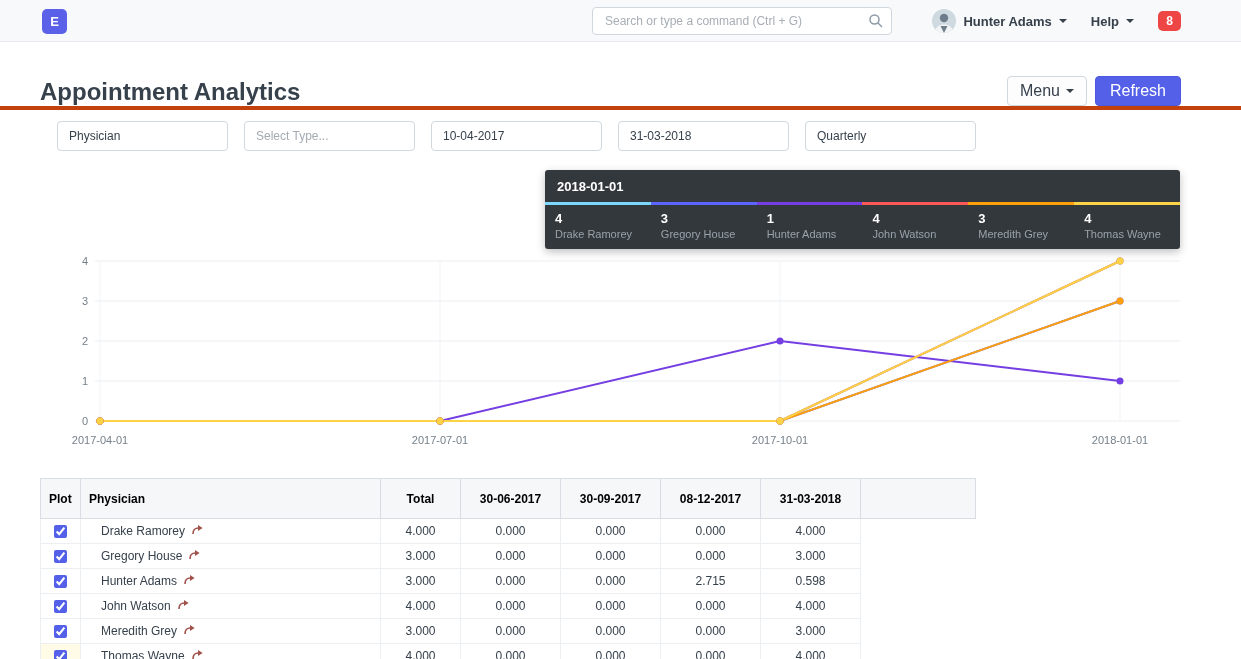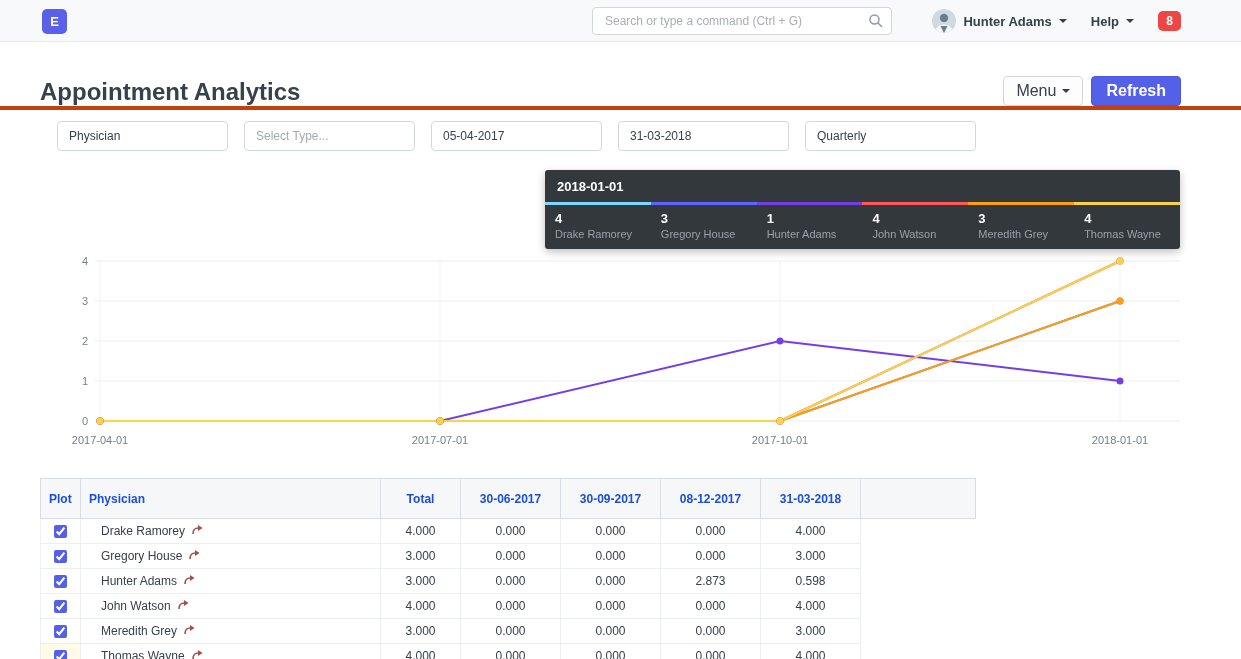--- a/index.html
+++ b/index.html
@@ -23,21 +23,21 @@
   .badge { min-width:23px; height:20px; background:#ee4545; color:#fff; font-size:12px; font-weight:700;
            border-radius:5px; display:flex; align-items:center; justify-content:center; padding:0 6px; cursor:pointer; }
 
   
   .page-head { height:68px; border-bottom:4px solid #c2410c; display:flex; align-items:flex-end; padding:0 60px 0 40px; background:#fff; }
   .page-title { font-size:24px; font-weight:700; color:#36414c; }
   .actions { margin-left:auto; display:flex; gap:8px; }
   .btn { height:30px; border-radius:4px; font-size:16px; font-family:inherit; cursor:pointer; display:flex; align-items:center; }
   .btn-default { background:#fdfdfe; border:1px solid #d1d8dd; color:#36414c; padding:0 12px; gap:6px; }
   .btn-default .caret { margin-top:3px; }
-  .btn-primary { background:#5460e8; border:1px solid #4c58dd; color:#fff; padding:0 14px; font-weight:700; }
+  .btn-primary { background:#5460e8; border:1px solid #4c58dd; color:#fff; padding:0 14px; font-weight:400; }
 
   
   .filter-wrap { display:flex; flex-wrap:wrap; gap:10px 16px; padding:11px 20px 10px 57px; }
   .filter-box { width:171px; height:30px; border:1px solid #d1d8dd; border-radius:4px; background:#fff;
                 font-size:12px; color:#36414c; display:flex; align-items:center; padding:0 11px; cursor:text; }
   .filter-box.ph { color:#a3abb2; }
 
   
   #chart-svg { position:absolute; left:0; top:238px; }
   #chart-svg text { font-family:"Liberation Sans", sans-serif; }
@@ -45,21 +45,21 @@
              box-shadow:0 3px 8px rgba(0,0,0,.25); z-index:5; }
   .tt-title { padding:9px 12px 8px; font-size:13px; font-weight:700; color:#fff; }
   .tt-items { display:flex; }
   .tt-item { flex:1; border-top:3px solid #888; padding:6px 10px 9px; }
   .tt-val { display:block; font-size:13px; font-weight:700; color:#fff; }
   .tt-label { display:block; font-size:11px; color:#9aa2aa; margin-top:2px; white-space:nowrap; }
 
   
   #report-table { position:absolute; left:40px; top:478px; border-collapse:collapse; table-layout:fixed;
                   background:#fff; font-size:12px; }
-  #report-table th { background:#f5f7f9; color:#1d4ed8; font-weight:600; text-align:left;
+  #report-table th { background:#f5f7f9; color:#000000; font-weight:600; text-align:left;
                      border:1px solid #d7dde2; height:40px; padding:0 8px; }
   #report-table th.num, #report-table td.num { text-align:center; }
   #report-table td { border:1px solid #eceff2; height:25px; padding:0 8px; color:#36414c; background:#fff; }
   #report-table td.plot-cell { text-align:center; padding:0; }
   #report-table td.plot-cell input { accent-color:#5460e8; width:13px; height:13px; vertical-align:middle; cursor:pointer; }
   #report-table td.plot-cell.focus { background:#fffbe6; }
   #report-table td.name-cell { padding-left:20px; }
   .link-arrow { display:inline-block; margin-left:6px; vertical-align:-1px; cursor:pointer; }
   #report-table th.filler { border:1px solid #d7dde2; }
   #report-table td.filler { border:none; background:#fff; }
@@ -110,21 +110,21 @@
         <span>Menu</span>
         <i class="caret"></i>
       </button>
       <button class="btn btn-primary">Refresh</button>
     </div>
   </div>
 
   <div class="filter-wrap" id="filters">
       <div class="filter-box">Physician</div>
       <div class="filter-box ph">Select Type...</div>
-      <div class="filter-box">05-04-2017</div>
+      <div class="filter-box">10-04-2017</div>
       <div class="filter-box">31-03-2018</div>
       <div class="filter-box">Quarterly</div>
     </div>
 
   <svg id="chart-svg" width="1241" height="214">
       <line x1="95" y1="183" x2="1180" y2="183" stroke="#e9edf1" stroke-width="1"></line>
       <text x="88" y="187" text-anchor="end" fill="#76808a" font-size="11">0</text>
       <line x1="95" y1="143" x2="1180" y2="143" stroke="#e9edf1" stroke-width="1"></line>
       <text x="88" y="147" text-anchor="end" fill="#76808a" font-size="11">1</text>
       <line x1="95" y1="103" x2="1180" y2="103" stroke="#e9edf1" stroke-width="1"></line>
@@ -255,21 +255,21 @@
         </tr>
         <tr>
           <td class="plot-cell"><input type="checkbox" checked="" style=""></td>
           <td class="name-cell"><span>Hunter Adams</span><span class="link-arrow"><svg width="12" height="12" viewBox="0 0 12 12">
                 <path d="M2 10 C2 5 4 4 7.5 4" fill="none" stroke="#a0524a" stroke-width="1.6"></path>
                 <polygon points="7,1 11.6,4 7,7" fill="#a0524a"></polygon>
               </svg></span></td>
           <td class="num">3.000</td>
           <td class="num">0.000</td>
           <td class="num">0.000</td>
-          <td class="num">2.873</td>
+          <td class="num">2.715</td>
           <td class="num">0.598</td>
           <td class="filler"></td>
         </tr>
         <tr>
           <td class="plot-cell"><input type="checkbox" checked="" style=""></td>
           <td class="name-cell"><span>John Watson</span><span class="link-arrow"><svg width="12" height="12" viewBox="0 0 12 12">
                 <path d="M2 10 C2 5 4 4 7.5 4" fill="none" stroke="#a0524a" stroke-width="1.6"></path>
                 <polygon points="7,1 11.6,4 7,7" fill="#a0524a"></polygon>
               </svg></span></td>
           <td class="num">4.000</td>

